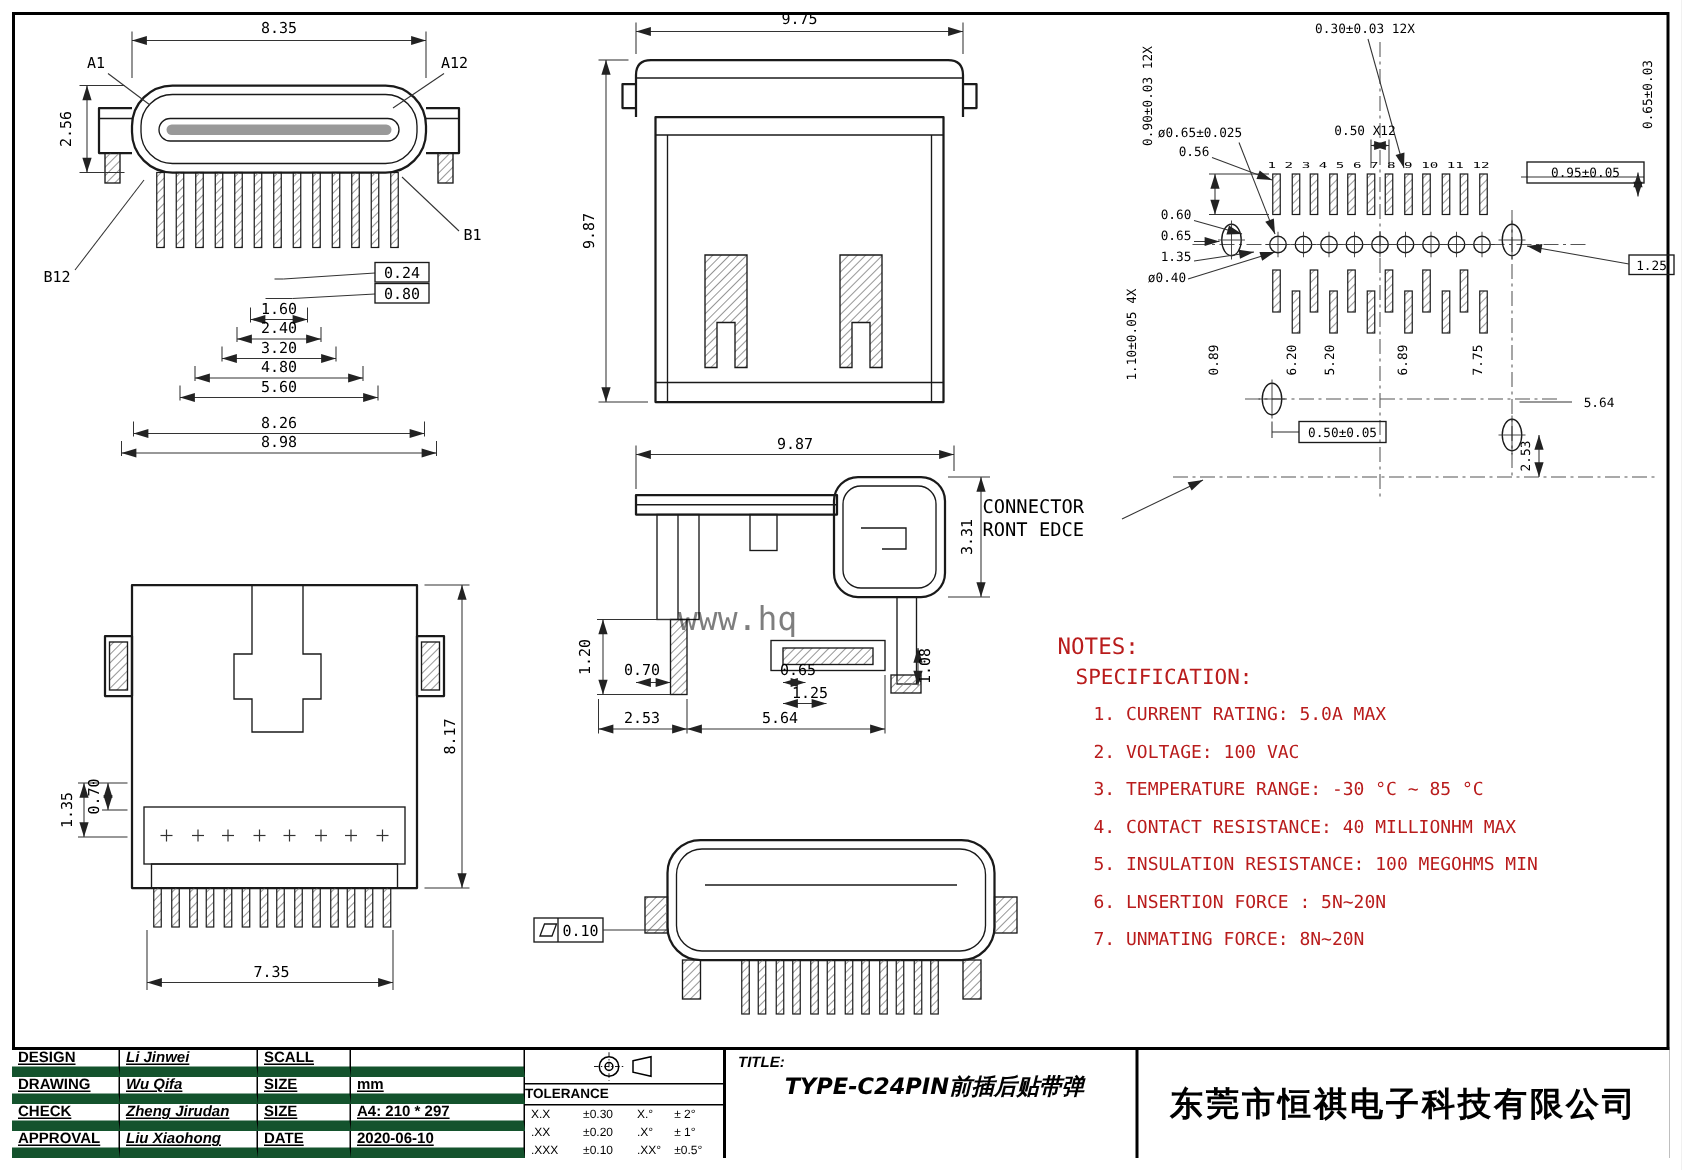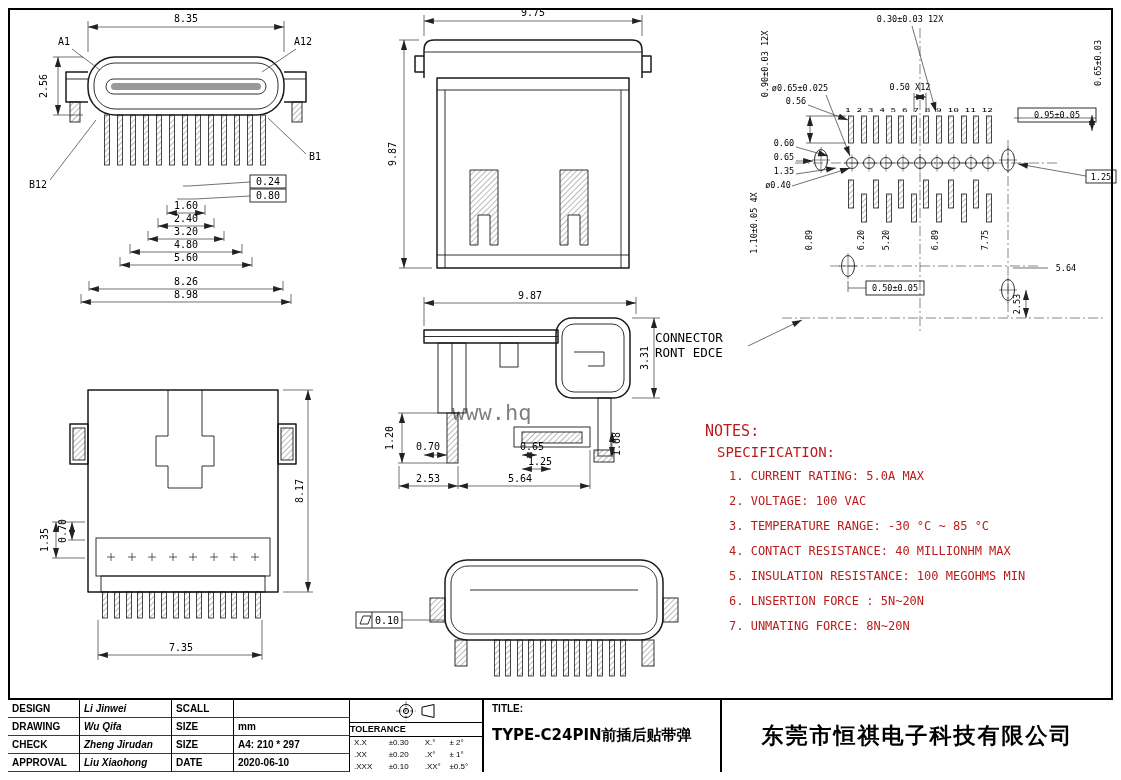--- a/index.html
+++ b/index.html
@@ -22,30 +22,30 @@
   .co{font-size:12.5px}
   
   .notes{position:absolute;left:675px;top:422px;width:425px;color:#b91c1c;margin-left:30px;}
   .notes .nh{font-size:15px;margin-bottom:4px;}
   .notes .nsh{font-size:14px;margin-left:12px;margin-bottom:4px;}
   .notes .ni{font-size:12px;margin-left:24px;line-height:25px;white-space:nowrap;}
   
   .titleblock{position:absolute;left:8px;right:8px;bottom:8px;height:72px;display:flex;
               border-top:2px solid #000;background:#fff;font-family:"Liberation Sans",sans-serif;}
   .tb-left{width:342px;display:grid;grid-template-columns:72px 92px 62px 116px;grid-auto-rows:18px;}
-  .tb-left .c{border-right:1px solid #000;border-bottom:1px solid #14532d;display:flex;
-              align-items:center;padding:0 4px;overflow:hidden;white-space:nowrap;}
+  .tb-left .c{border-right:1px solid #000;border-bottom:7px solid #14532d;display:flex;
+              align-items:center;padding:0 4px;overflow:hidden;white-space:nowrap;text-decoration:underline;}
   .tb-left .role{font-weight:bold;font-size:10px;}
   .tb-left .person{font-weight:bold;font-size:10px;font-style:italic;}
   .tb-left .val{font-weight:bold;font-size:10px;}
   .tb-tol{width:132px;border-right:2px solid #000;display:flex;flex-direction:column;}
   .tol-sym{height:22px;border-bottom:1px solid #000;display:flex;align-items:center;justify-content:center;}
   .tol-head{height:13px;border-bottom:1px solid #000;font-size:9px;font-weight:bold;text-align:left;line-height:13px;}
   .tol-row{flex:1;display:grid;grid-template-columns:28% 29% 20% 23%;font-size:8px;align-items:center;padding:0 4px;}
-  .tb-title{width:238px;border-right:2px solid #000;padding:3px 8px;box-sizing:border-box;display:flex;flex-direction:column;}
+  .tb-title{width:275px;border-right:2px solid #000;padding:3px 8px;box-sizing:border-box;display:flex;flex-direction:row;font-style:italic;}
   .title-label{font-size:10px;font-weight:bold;}
   .title-value{font-size:15px;font-weight:bold;margin-top:12px;font-family:"DejaVu Sans",sans-serif;white-space:nowrap;}
   .tb-company{flex:1;display:flex;align-items:center;justify-content:center;font-size:22px;
               font-weight:bold;letter-spacing:2px;font-family:"DejaVu Sans",sans-serif;white-space:nowrap;}
   .wm{opacity:.5}
 </style>
 </head>
 <body>
 
 <div class="page">

